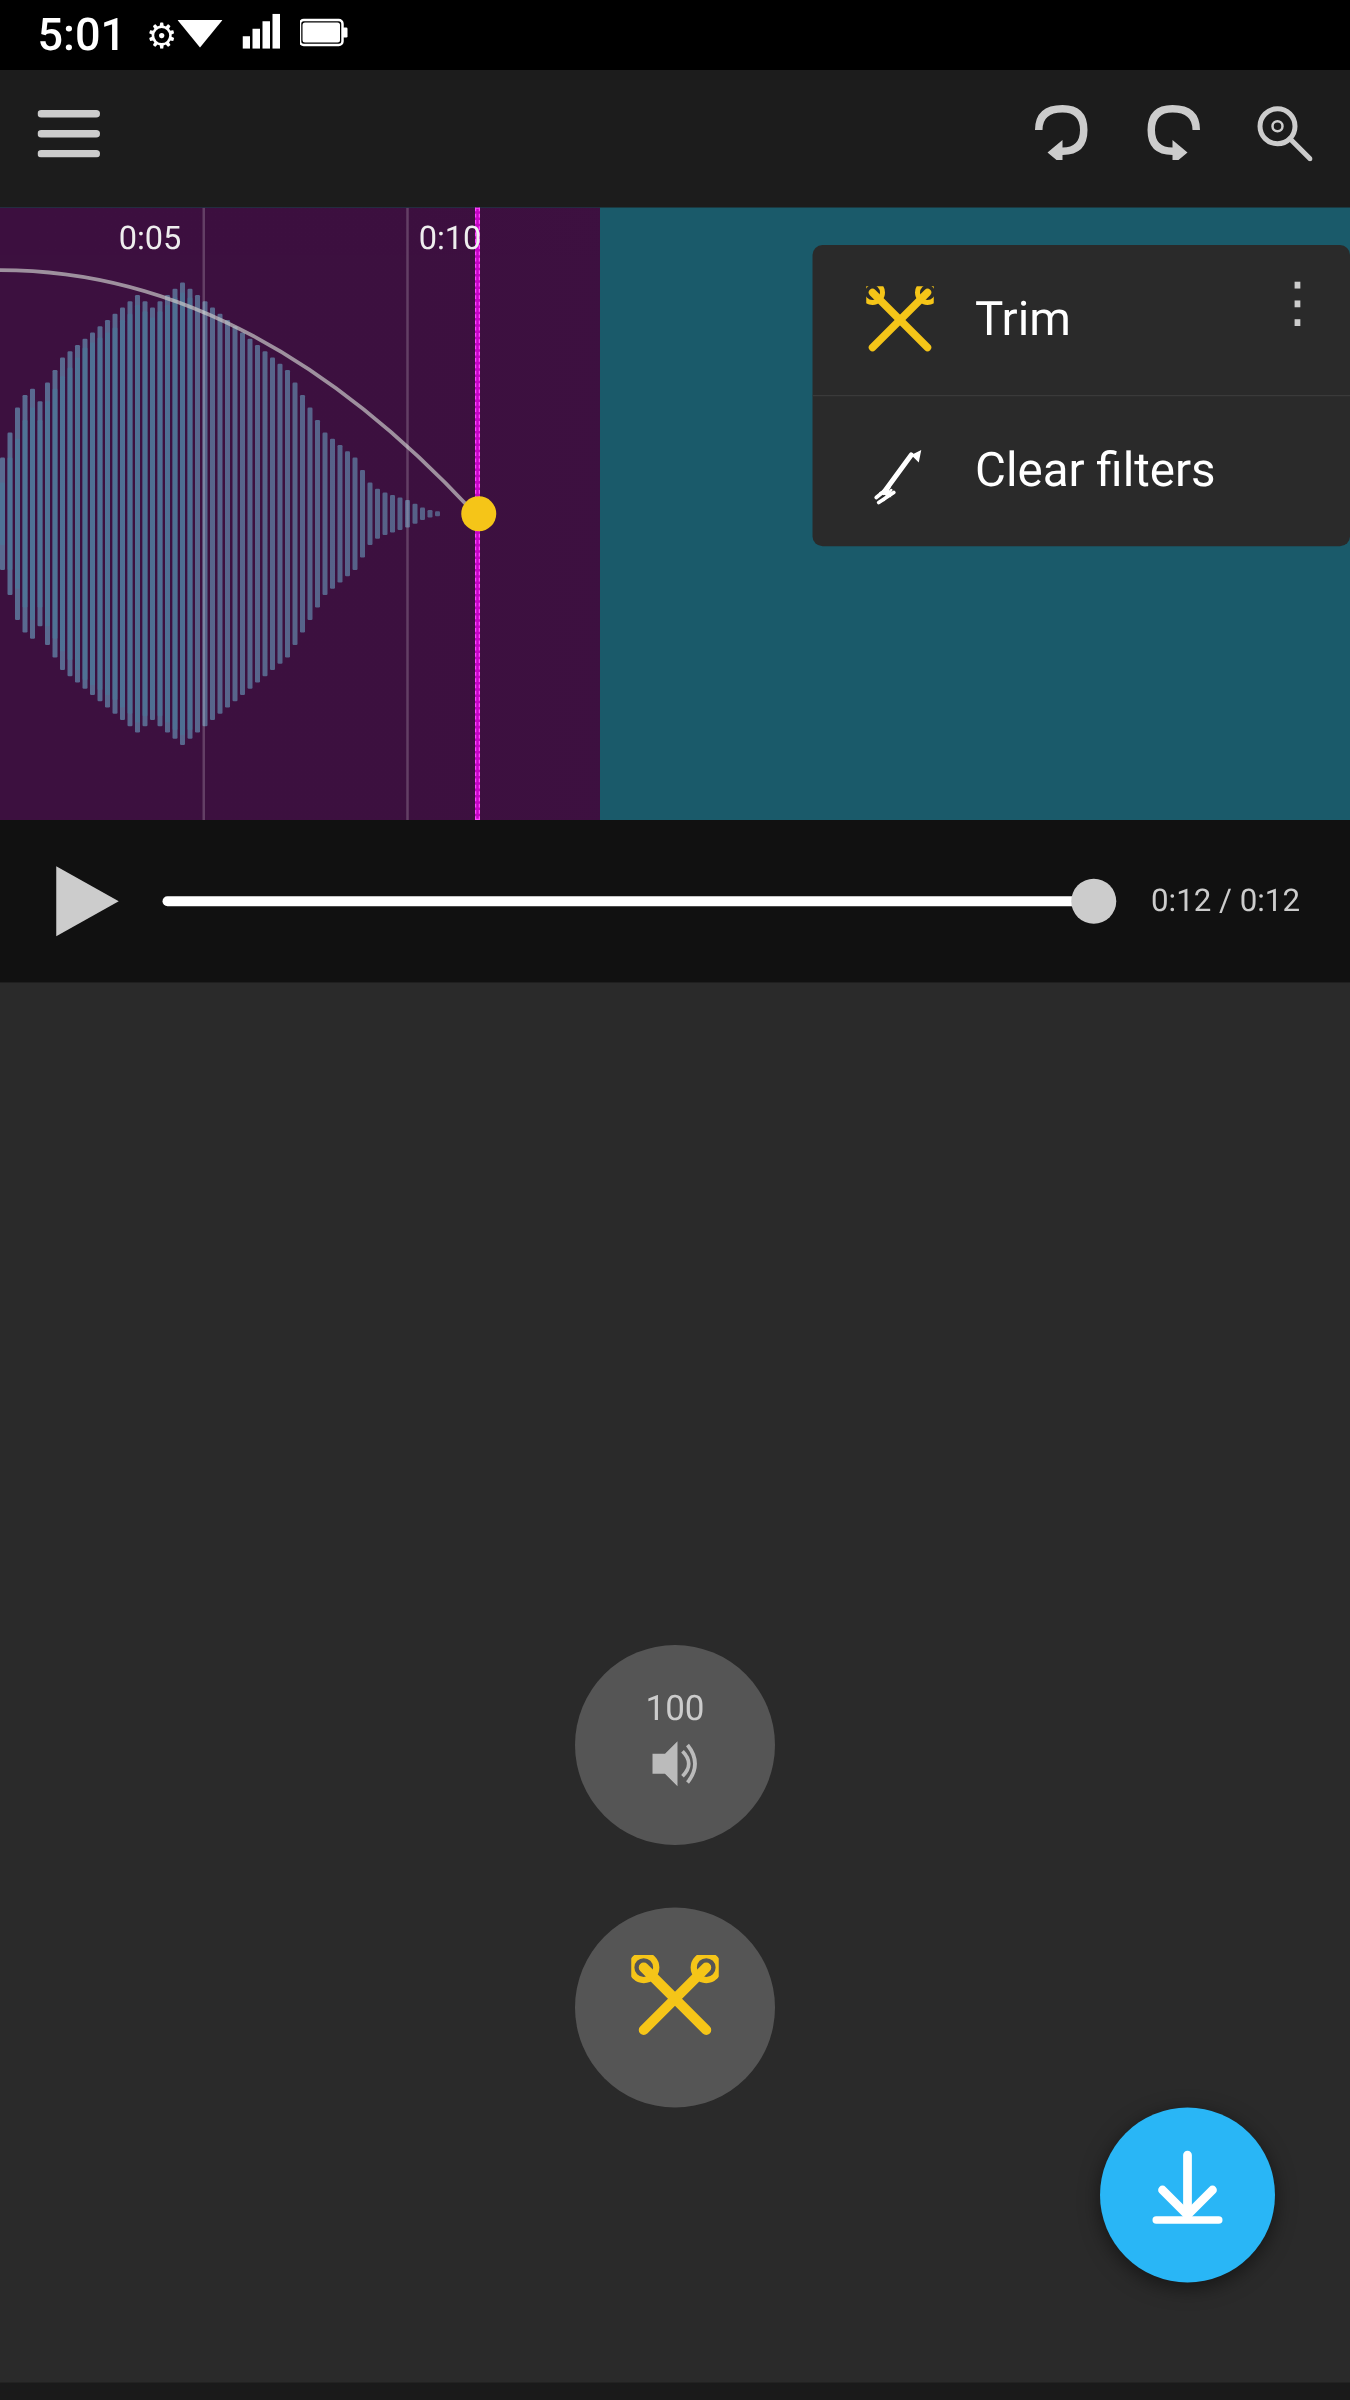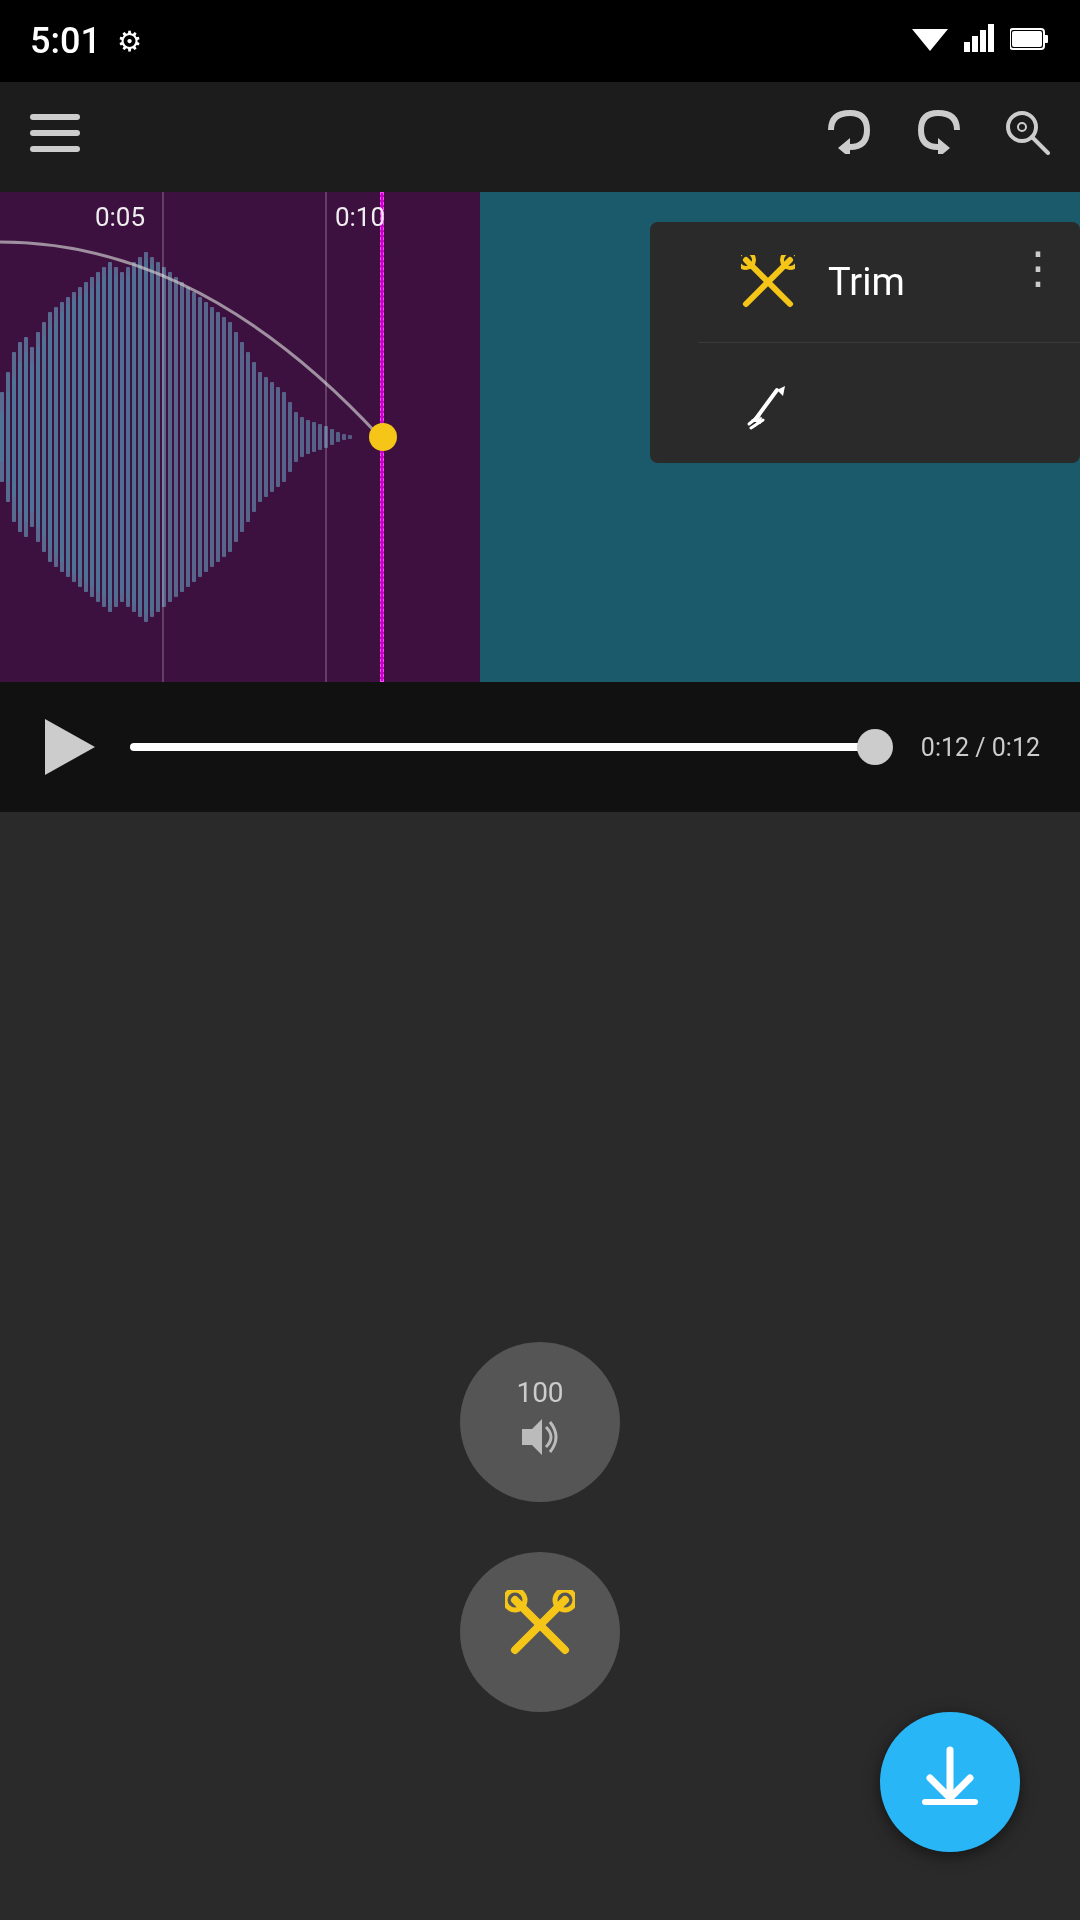--- a/index.html
+++ b/index.html
@@ -9,25 +9,24 @@
       height: 1920px;
       background: #1a1a1a;
       font-family: 'Roboto', Arial, sans-serif;
       overflow: hidden;
       position: relative;
     }
 
     
     .status-bar {
       width: 100%;
-      height: 82px;
+      height: 56px;
       background: #000;
       display: flex;
       align-items: center;
-      justify-content: space-between;
       padding: 0 30px;
     }
     .status-left {
       display: flex;
       align-items: center;
       gap: 16px;
     }
     .status-time {
       color: #fff;
       font-size: 36px;
@@ -138,21 +137,20 @@
       cursor: pointer;
       z-index: 11;
     }
     .menu-item {
       display: flex;
       align-items: center;
       padding: 30px 40px;
       cursor: pointer;
       gap: 30px;
       border-bottom: 1px solid #3a3a3a;
-      margin-left: 48px;
     }
     .menu-item:last-child { border-bottom: none; }
     .menu-item-icon {
       width: 60px;
       height: 60px;
       display: flex;
       align-items: center;
       justify-content: center;
       font-size: 44px;
       flex-shrink: 0;
@@ -491,20 +489,21 @@
         <svg width="54" height="54" viewBox="0 0 54 54">
 
           <line x1="14" y1="44" x2="36" y2="14" stroke="white" stroke-width="4" stroke-linecap="round"></line>
           <path d="M36 14 L44 10 L42 20 Z" fill="white"></path>
           <path d="M10 44 L18 40 L20 48 Z" fill="white"></path>
           <line x1="8" y1="48" x2="18" y2="40" stroke="white" stroke-width="3" stroke-linecap="round"></line>
           <line x1="10" y1="52" x2="22" y2="44" stroke="white" stroke-width="3" stroke-linecap="round"></line>
           <line x1="14" y1="50" x2="20" y2="42" stroke="white" stroke-width="2" stroke-linecap="round"></line>
         </svg>
       </div>
+      <span class="menu-item-text">Clear filters</span>
     </div>
   </div>
 
 </div>
 
 <div class="playback-bar">
   <div class="play-button">
     <div class="play-triangle"></div>
   </div>
   <div class="progress-bar-container">

